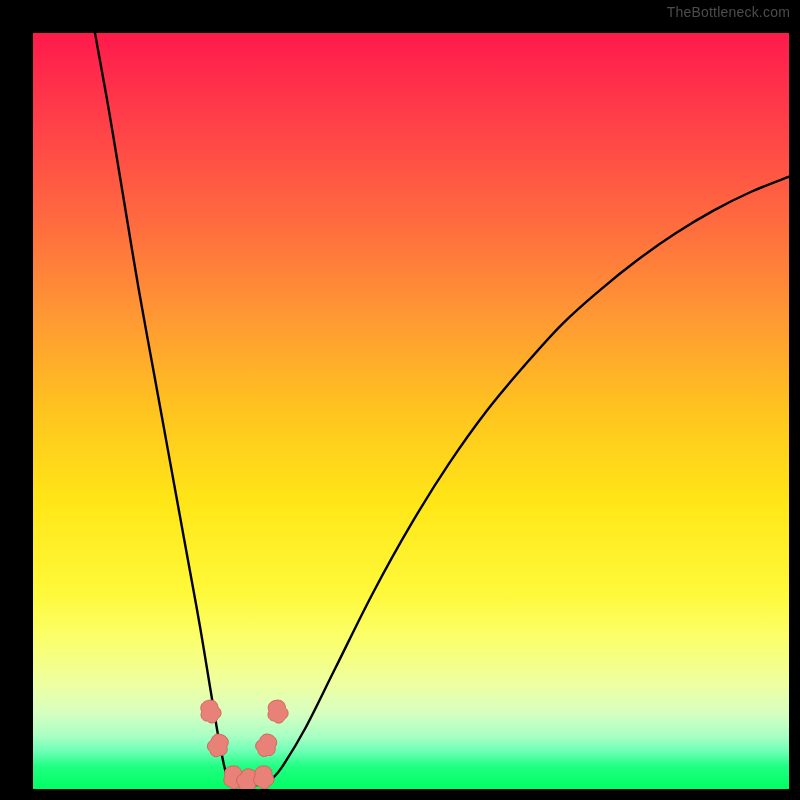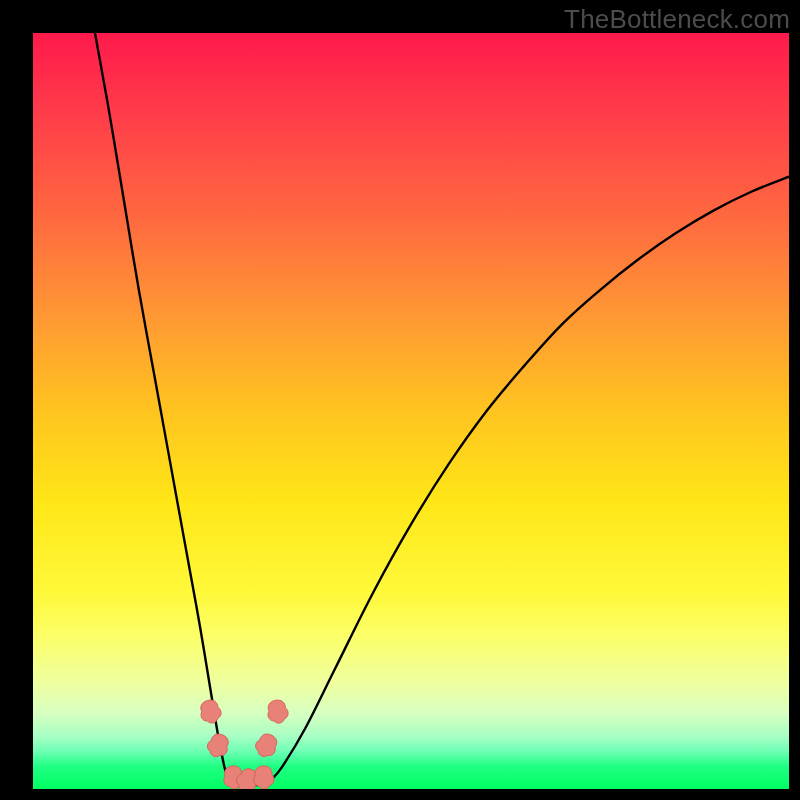--- a/index.html
+++ b/index.html
@@ -52,21 +52,21 @@
     position: absolute;
     left: 0; top: 0;
     width: 756px;
     height: 756px;
   }
   .watermark {
     position: absolute;
     top: 4px;
     right: 10px;
     color: #4c4c4c;
-    font-size: 26px;
+    font-size: 14px;
     font-weight: 500;
     letter-spacing: 0.2px;
     user-select: none;
   }
 </style>
 </head>
 <body>
 
 <div class="frame">
 

